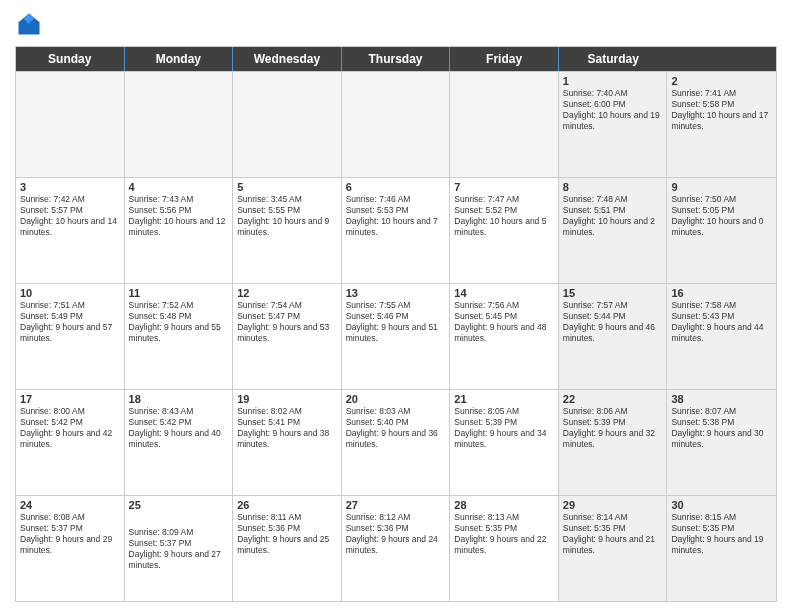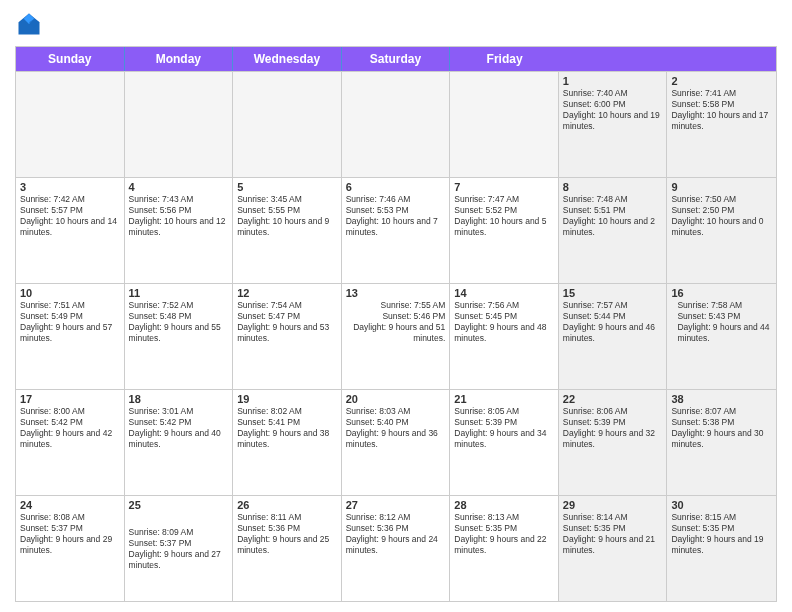--- a/index.html
+++ b/index.html
@@ -58,21 +58,21 @@
     }
     .calendar {
       flex: 1;
       display: flex;
       flex-direction: column;
       border: 1px solid #ccc;
     }
     .cal-header {
       display: grid;
       grid-template-columns: repeat(7, 1fr);
-      background: #8b5cf6;
+      background: #404040;
     }
     .cal-header-cell {
       color: #fff;
       font-size: 12px;
       font-weight: bold;
       padding: 5px 4px;
       text-align: center;
       border-right: 1px solid #4a90d9;
     }
     .cal-header-cell:last-child { border-right: none; }
@@ -131,22 +131,23 @@
       <div class="month-title"></div>
       <div class="subtitle"></div>
     </div>
   </div>
 
   <div class="calendar">
     <div class="cal-header">
     <div class="cal-header-cell">Sunday</div>
         <div class="cal-header-cell">Monday</div>
         <div class="cal-header-cell">Wednesday</div>
+        <div class="cal-header-cell">Thursday</div>
+        <div class="cal-header-cell">Friday</div>
         <div class="cal-header-cell">Saturday</div>
-        <div class="cal-header-cell">Friday</div>
       </div>
     <div class="cal-body">
     <div class="cal-row">
           <div class="cal-cell empty"></div>
           <div class="cal-cell empty"></div>
           <div class="cal-cell empty"></div>
           <div class="cal-cell empty"></div>
           <div class="cal-cell empty"></div>
           <div class="cal-cell shaded">
             <span class="day-num">1</span>
@@ -194,21 +195,21 @@
           </div>
           <div class="cal-cell shaded">
             <span class="day-num">8</span>
             <div class="cell-text" style="white-space: pre-line;">Sunrise: 7:48 AM
 Sunset: 5:51 PM
 Daylight: 10 hours and 2 minutes.</div>
           </div>
           <div class="cal-cell shaded">
             <span class="day-num">9</span>
             <div class="cell-text" style="white-space: pre-line;">Sunrise: 7:50 AM
-Sunset: 2:50 PM
+Sunset: 5:05 PM
 Daylight: 10 hours and 0 minutes.</div>
           </div>
         </div>
         <div class="cal-row">
           <div class="cal-cell">
             <span class="day-num">10</span>
             <div class="cell-text" style="white-space: pre-line;">Sunrise: 7:51 AM
 Sunset: 5:49 PM
 Daylight: 9 hours and 57 minutes.</div>
           </div>
@@ -219,53 +220,53 @@
 Daylight: 9 hours and 55 minutes.</div>
           </div>
           <div class="cal-cell">
             <span class="day-num">12</span>
             <div class="cell-text" style="white-space: pre-line;">Sunrise: 7:54 AM
 Sunset: 5:47 PM
 Daylight: 9 hours and 53 minutes.</div>
           </div>
           <div class="cal-cell">
             <span class="day-num">13</span>
-            <div class="cell-text" style="white-space: pre-line; text-align: right;">Sunrise: 7:55 AM
+            <div class="cell-text" style="white-space: pre-line;">Sunrise: 7:55 AM
 Sunset: 5:46 PM
 Daylight: 9 hours and 51 minutes.</div>
           </div>
           <div class="cal-cell">
             <span class="day-num">14</span>
             <div class="cell-text" style="white-space: pre-line;">Sunrise: 7:56 AM
 Sunset: 5:45 PM
 Daylight: 9 hours and 48 minutes.</div>
           </div>
           <div class="cal-cell shaded">
             <span class="day-num">15</span>
             <div class="cell-text" style="white-space: pre-line;">Sunrise: 7:57 AM
 Sunset: 5:44 PM
 Daylight: 9 hours and 46 minutes.</div>
           </div>
           <div class="cal-cell shaded">
             <span class="day-num">16</span>
-            <div class="cell-text" style="white-space: pre-line; margin-left: 6px;">Sunrise: 7:58 AM
+            <div class="cell-text" style="white-space: pre-line;">Sunrise: 7:58 AM
 Sunset: 5:43 PM
 Daylight: 9 hours and 44 minutes.</div>
           </div>
         </div>
         <div class="cal-row">
           <div class="cal-cell">
             <span class="day-num">17</span>
             <div class="cell-text" style="white-space: pre-line;">Sunrise: 8:00 AM
 Sunset: 5:42 PM
 Daylight: 9 hours and 42 minutes.</div>
           </div>
           <div class="cal-cell">
             <span class="day-num">18</span>
-            <div class="cell-text" style="white-space: pre-line;">Sunrise: 3:01 AM
+            <div class="cell-text" style="white-space: pre-line;">Sunrise: 8:43 AM
 Sunset: 5:42 PM
 Daylight: 9 hours and 40 minutes.</div>
           </div>
           <div class="cal-cell">
             <span class="day-num">19</span>
             <div class="cell-text" style="white-space: pre-line;">Sunrise: 8:02 AM
 Sunset: 5:41 PM
 Daylight: 9 hours and 38 minutes.</div>
           </div>
           <div class="cal-cell">

